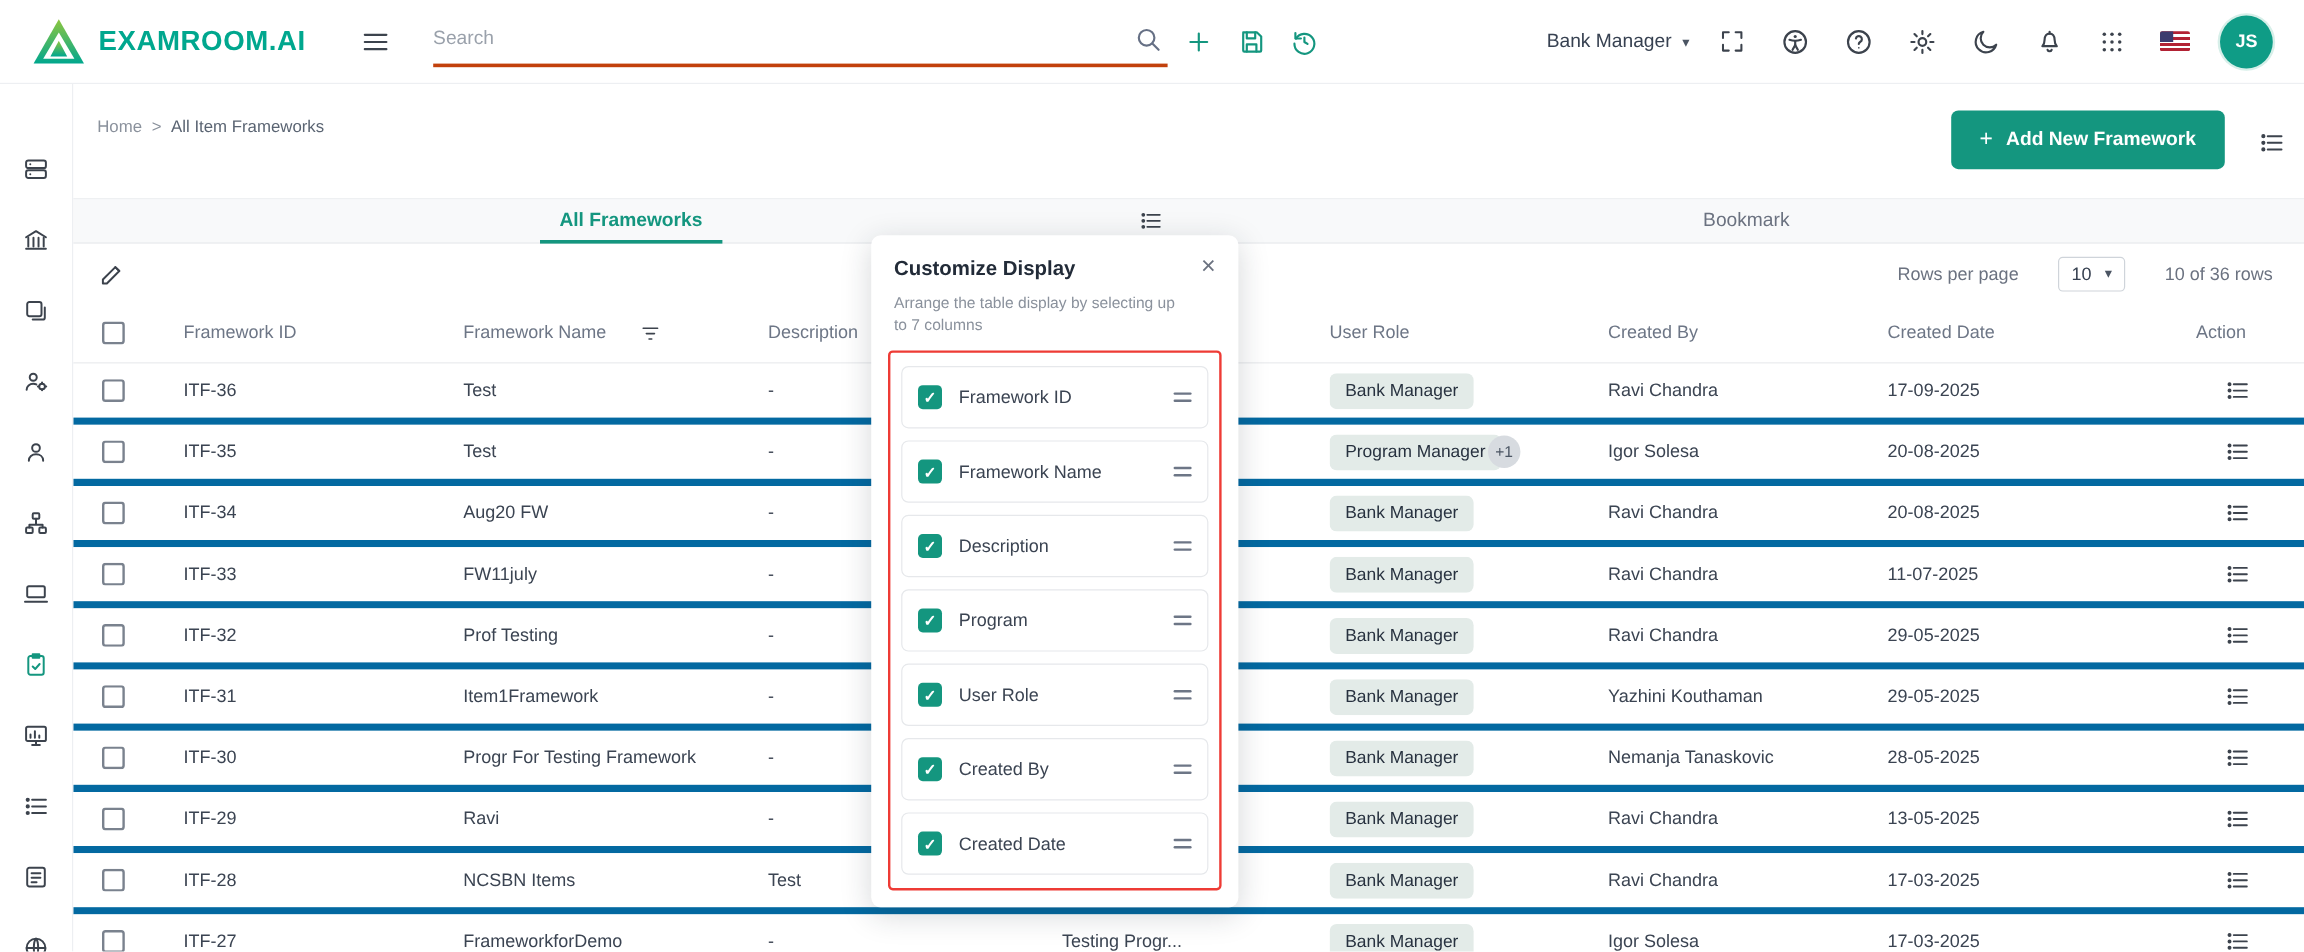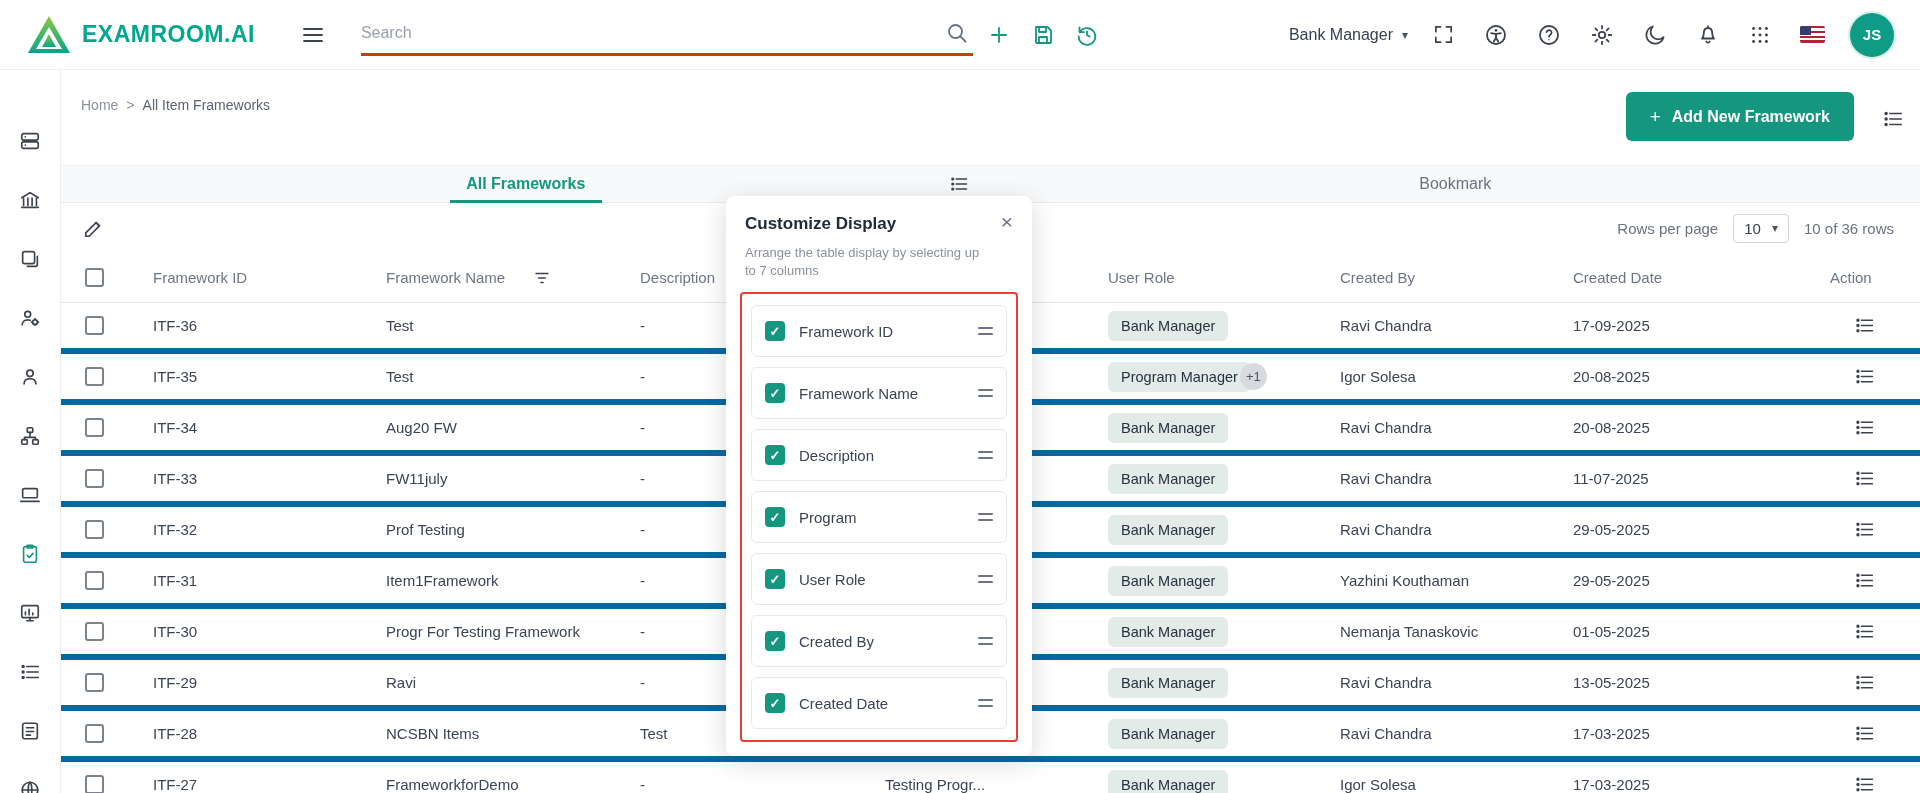--- a/index.html
+++ b/index.html
@@ -43,21 +43,21 @@
 
   
   .tabbar{position:relative;display:flex;height:38px;background:#f8f9fa;border-top:1px solid #eef0f2;border-bottom:1px solid #e8eaed;}
   .tab{flex:1;position:relative;display:flex;align-items:center;justify-content:center;font-size:16px;color:#6b7280;cursor:pointer;background:none;border:none;}
   .tab.active .tab-label{color:#14967f;font-weight:bold;}
   .tab.active::after{content:"";position:absolute;bottom:-1px;left:50%;transform:translateX(-50%);width:152px;height:3px;background:#14967f;}
   .customize-trigger{position:absolute;right:18px;top:50%;transform:translateY(-50%);}
 
   
   .toolbar{height:50px;display:flex;align-items:center;padding:0 26px 0 18px;}
-  .toolbar-right{margin-left:auto;display:flex;align-items:center;gap:15px;font-size:15px;color:#6b7280;}
+  .toolbar-right{margin-left:auto;display:flex;align-items:center;gap:33px;font-size:15px;color:#6b7280;}
   .rpp-select{display:flex;align-items:center;gap:11px;border:1px solid #cfd4da;border-radius:4px;padding:5px 10px;color:#374151;cursor:pointer;background:#fff;font-size:15px;}
 
   
   .trow{display:grid;grid-template-columns:92px 233px 254px 245px 223px 232px 233px 257px auto;align-items:center;height:51px;border-bottom:6px solid #0369a1;font-size:15px;color:#3b4452;background:#fff;}
   .thead{height:50px;color:#6d7686;border-bottom:1px solid #e4e7ea;}
   .cell{display:flex;align-items:center;overflow:hidden;white-space:nowrap;}
   .c-check{padding-left:24px;}
   .c-action{padding-left:20px;}
   .checkbox{width:19px;height:19px;border:2px solid #7a828e;border-radius:3px;background:#fff;display:inline-block;cursor:pointer;}
   .filter-ic{margin-left:28px;}
@@ -518,21 +518,21 @@
           <span class="checkbox"></span>
         </div>
       <div class="cell">ITF-30</div>
       <div class="cell">Progr For Testing Framework</div>
       <div class="cell">-</div>
       <div class="cell"></div>
       <div class="cell">
           <span class="badge">Bank Manager</span>
         </div>
       <div class="cell">Nemanja Tanaskovic</div>
-      <div class="cell">01-05-2025</div>
+      <div class="cell">28-05-2025</div>
       <div class="cell c-action">
           <button class="iconbtn">
             <svg class="ic" width="21" height="21" viewBox="0 0 24 24">
               <path d="M8.5 6H21M8.5 12H21M8.5 18H21"></path>
               <circle cx="4.5" cy="6" r="1" fill="#3c434d"></circle>
               <circle cx="4.5" cy="12" r="1" fill="#3c434d"></circle>
               <circle cx="4.5" cy="18" r="1" fill="#3c434d"></circle>
             </svg>
           </button>
         </div>

